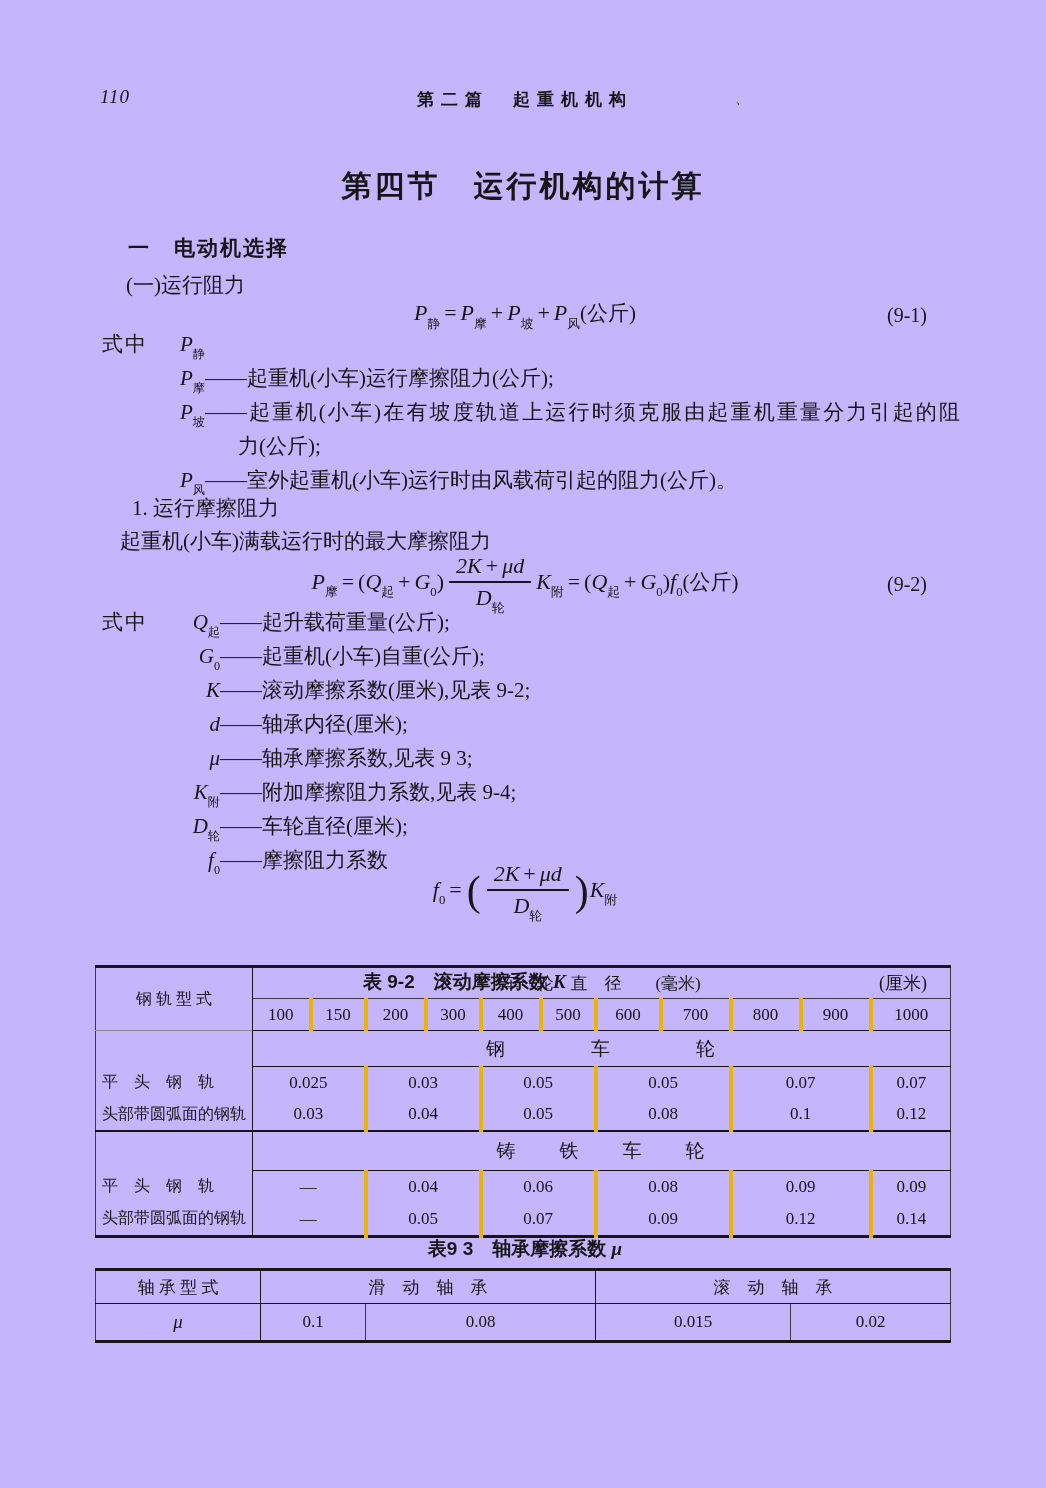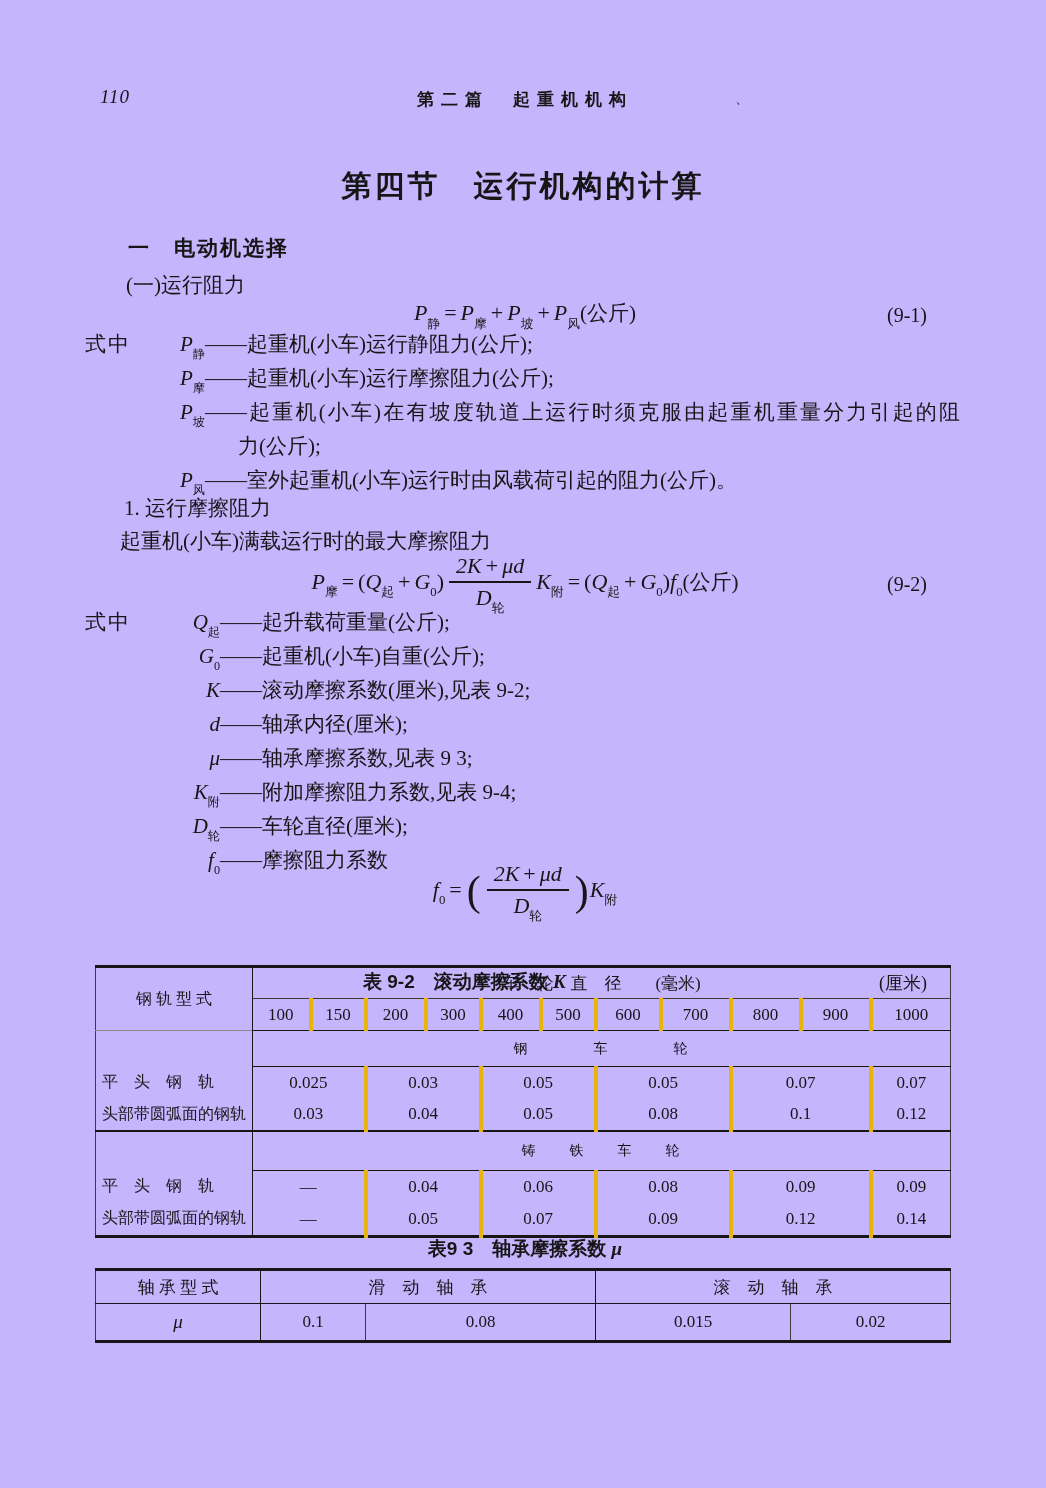--- a/index.html
+++ b/index.html
@@ -25,40 +25,40 @@
   .tk.op{font-style:normal;margin:0 4px;}
   .tk.up,.tk.cjk{font-style:normal;}
   .tk.cjk{font-size:21px;}
   .tk.big{font-style:normal;font-size:190%;font-weight:300;vertical-align:middle;line-height:1;margin:0 1px;}
   sub.tsub{font-size:0.58em;font-style:normal;position:relative;bottom:-2px;}
   .frac{display:inline-flex;flex-direction:column;text-align:center;vertical-align:middle;margin:0 5px;}
   .frac .num{display:block;border-bottom:2px solid #161616;padding:0 7px 2px;}
   .frac .den{display:block;padding-top:2px;}
   
   .defrow{display:flex;align-items:baseline;height:34px;font-size:21px;}
-  .defpre{display:inline-block;width:63px;letter-spacing:2px;}
+  .defpre{display:inline-block;width:63px;letter-spacing:2px;text-align:right;}
   .defsym1{display:inline-block;width:57px;text-align:right;white-space:nowrap;}
   .defsym2{display:inline-block;width:72px;text-align:right;white-space:nowrap;}
   .deftext{white-space:nowrap;}
   .defrow .fill{flex:1;text-align:justify;text-align-last:justify;white-space:normal;overflow:hidden;height:34px;}
   .cont-line{padding-left:153px;font-size:21px;height:34px;}
   
   .cap{font-size:19px;}
   .capsym{font-style:italic;font-family:"Liberation Serif",serif;font-weight:bold;}
   .capunit{font-size:18px;font-weight:normal;font-family:"Liberation Serif",serif;}
   
   table{border-collapse:collapse;table-layout:fixed;}
   .t92{width:855px;font-size:17px;border-top:3px solid #161616;border-bottom:3px solid #161616;border-left:1px solid #3a3a3a;border-right:1px solid #3a3a3a;}
   .t92 td{text-align:center;vertical-align:middle;padding:0;font-family:"Liberation Serif",serif;}
   .t92 .lc{border-right:1.5px solid #161616;font-size:16px;}
   .t92 .bl{border-left:4px solid #eab308;}
   .t92 .hb{border-bottom:1px solid #3a3a3a;}
   .t92 .hb2{border-bottom:1.5px solid #161616;}
   .t92 .sec-top{border-top:2px solid #161616;}
-  .t92 .subhead{letter-spacing:2px;font-size:14px;}
+  .t92 .subhead{letter-spacing:2px;font-size:19px;}
   .t92 .raillabel{text-align:left;padding-left:6px;white-space:nowrap;}
   .t93{width:855px;font-size:17px;border-top:3px solid #161616;border-bottom:3px solid #161616;border-left:1px solid #3a3a3a;border-right:1px solid #3a3a3a;}
   .t93 td{text-align:center;vertical-align:middle;padding:0;}
   .t93 .lc{border-right:1.5px solid #161616;}
   .t93 .gd{border-left:1.5px solid #161616;}
   .t93 .bl{border-left:1px solid #3a3a3a;}
   .t93 .rb{border-bottom:1.5px solid #161616;}
   .t93 .mu{font-style:italic;font-size:19px;}
 </style>
 </head>
@@ -80,41 +80,40 @@
 
   <div class="abs eqrow" style="top:297px;height:36px;">
     <span><span class="tk">P</span><sub class="tsub">静</sub><span class="tk op">=</span><span class="tk">P</span><sub class="tsub">摩</sub><span class="tk op">+</span><span class="tk">P</span><sub class="tsub">坡</sub><span class="tk op">+</span><span class="tk">P</span><sub class="tsub">风</sub><span class="tk cjk">(公斤)</span></span>
     <span class="eqtag">(9-1)</span>
   </div>
 
   <div class="abs" style="left:85px;top:330px;width:875px;">
     <div class="defrow">
       <span class="defpre">式中</span>
         <span class="defsym1"><span class="tk">P</span><sub class="tsub">静</sub></span>
-        <span class="deftext">——起重机(小车)运行静阻力(公斤);</span>
     </div>
     <div class="defrow">
       <span class="defpre"></span>
         <span class="defsym1"><span class="tk">P</span><sub class="tsub">摩</sub></span>
         <span class="deftext">——起重机(小车)运行摩擦阻力(公斤);</span>
     </div>
     <div class="defrow">
       <span class="defpre"></span>
         <span class="defsym1"><span class="tk">P</span><sub class="tsub">坡</sub></span>
         <span class="fill">——起重机(小车)在有坡度轨道上运行时须克服由起重机重量分力引起的阻</span>
     </div>
     <div class="cont-line">力(公斤);</div>
     <div class="defrow">
       <span class="defpre"></span>
         <span class="defsym1"><span class="tk">P</span><sub class="tsub">风</sub></span>
         <span class="deftext">——室外起重机(小车)运行时由风载荷引起的阻力(公斤)。</span>
     </div>
   </div>
 
-  <div class="abs body-line" style="left:124px;top:494px;">1. 运行摩擦阻力</div>
+  <div class="abs body-line" style="left:132px;top:494px;">1. 运行摩擦阻力</div>
   <div class="abs body-line" style="left:120px;top:527px;">起重机(小车)满载运行时的最大摩擦阻力</div>
 
   <div class="abs eqrow" style="top:548px;height:72px;">
     <span><span class="tk">P</span><sub class="tsub">摩</sub><span class="tk op">=</span><span class="tk up">(</span><span class="tk">Q</span><sub class="tsub">起</sub><span class="tk op">+</span><span class="tk">G</span><sub class="tsub">0</sub><span class="tk up">)</span><span class="frac">
           <span class="num"><span class="tk">2K</span><span class="tk op">+</span><span class="tk">μd</span></span>
           <span class="den"><span class="tk">D</span><sub class="tsub">轮</sub></span>
         </span><span class="tk">K</span><sub class="tsub">附</sub><span class="tk op">=</span><span class="tk up">(</span><span class="tk">Q</span><sub class="tsub">起</sub><span class="tk op">+</span><span class="tk">G</span><sub class="tsub">0</sub><span class="tk up">)</span><span class="tk">f</span><sub class="tsub">0</sub><span class="tk cjk">(公斤)</span></span>
     <span class="eqtag">(9-2)</span>
   </div>
 

